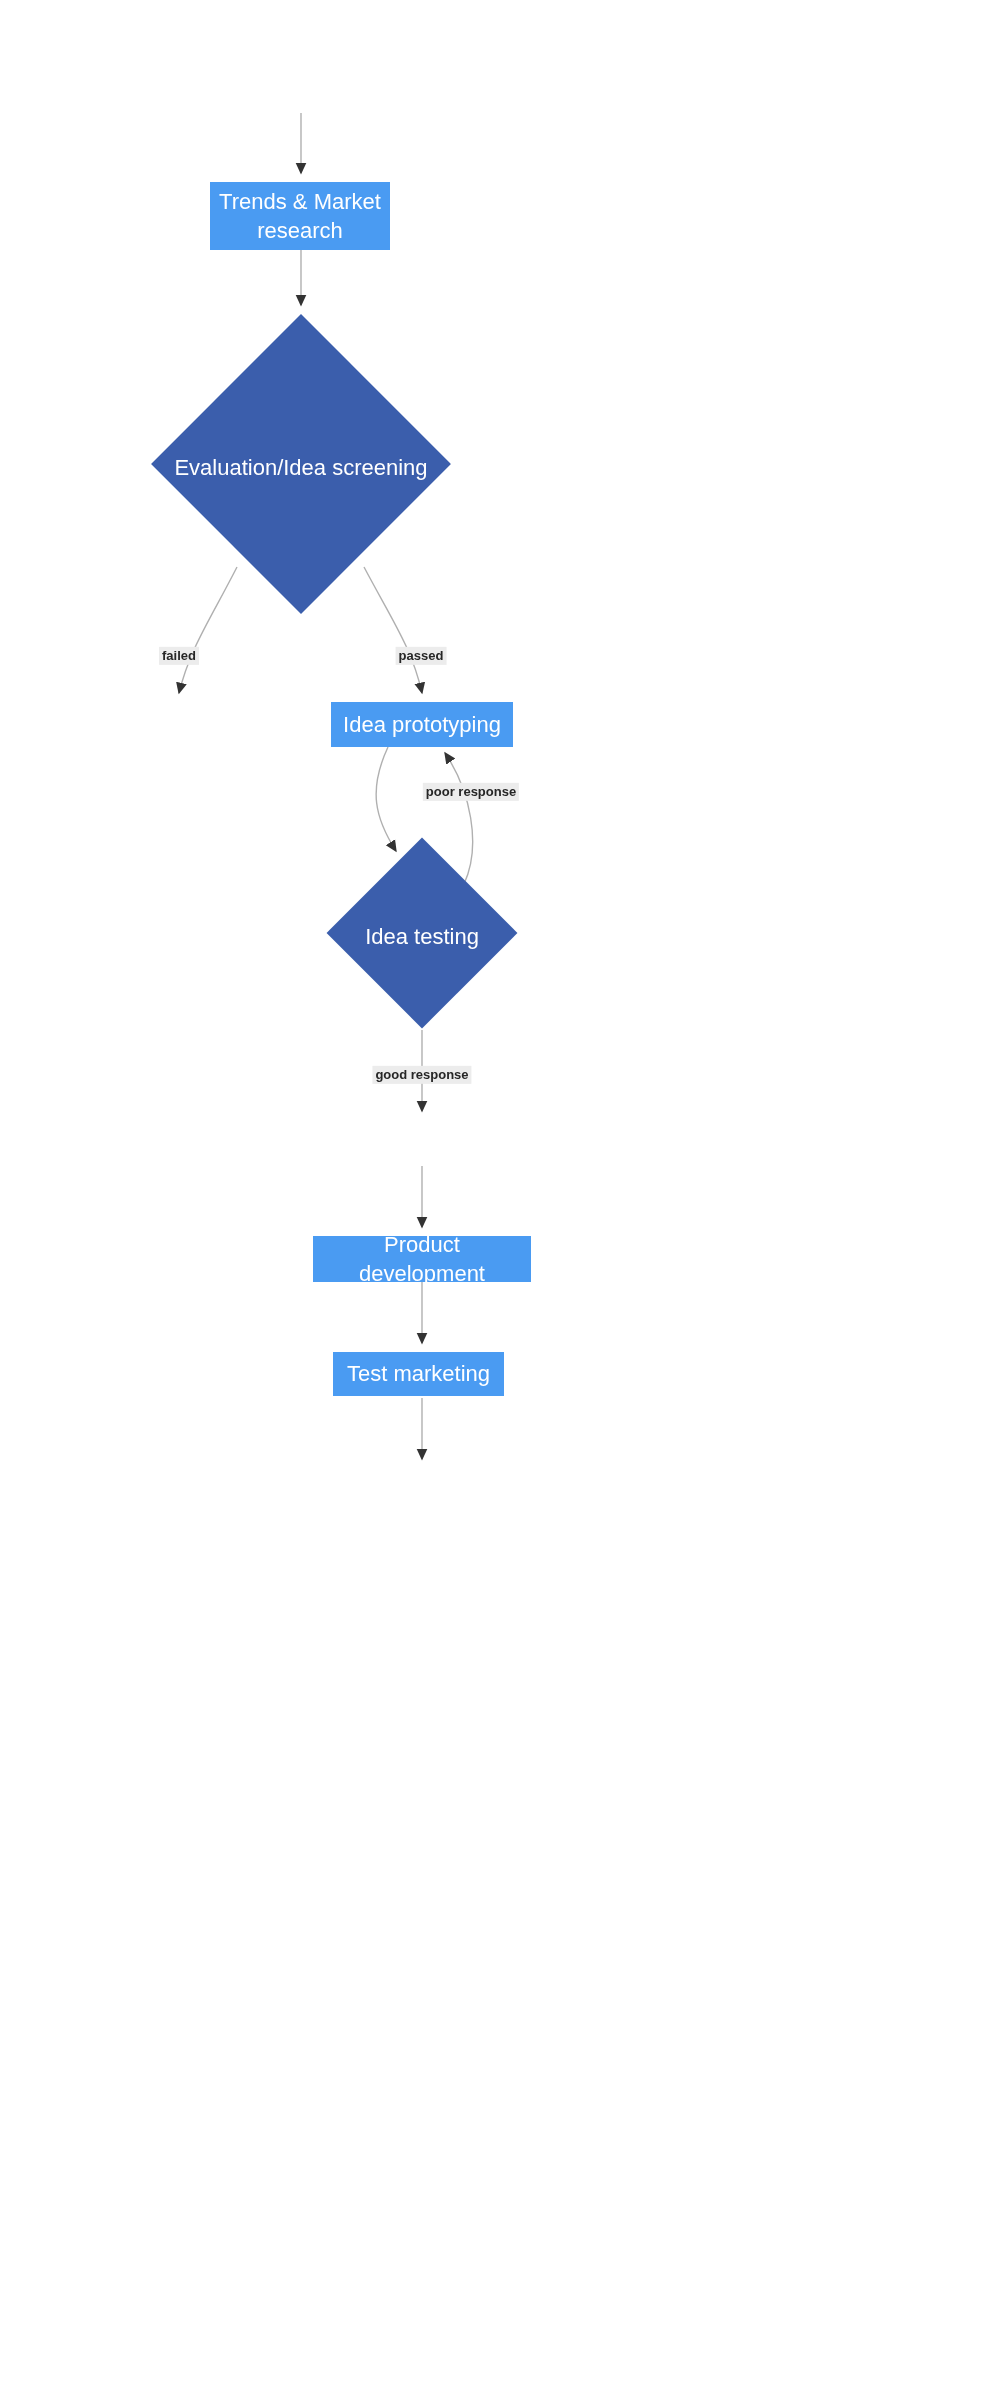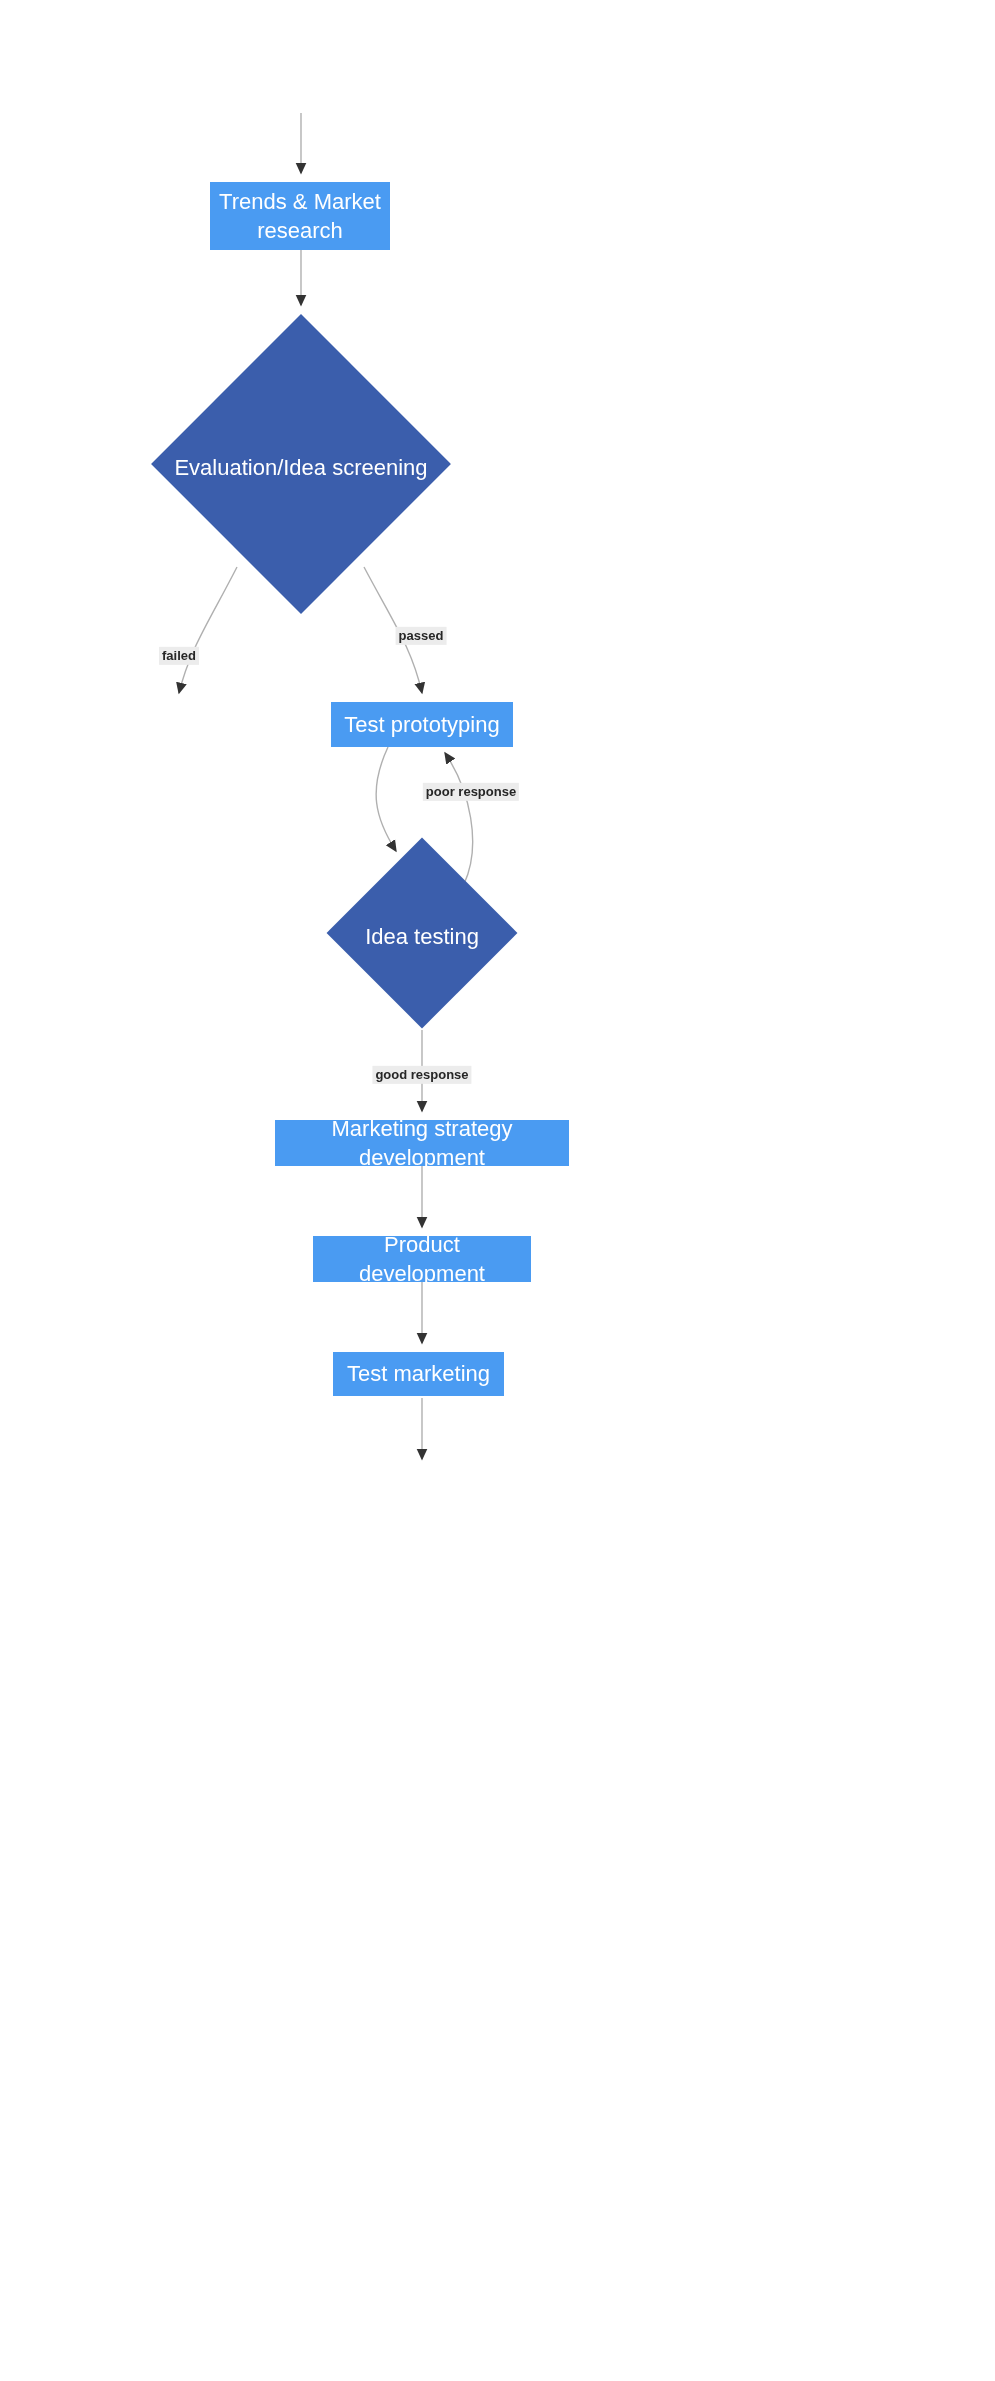--- a/index.html
+++ b/index.html
@@ -122,42 +122,39 @@
     <span class="node-label">Trends &amp; Market research</span>
   </div>
 
   <div class="node node-decision" style="left:156px; top:314px; width:290px; height:300px;">
     <span class="diamond-shape" style="width:212px; height:212px;"></span>
     <span class="node-label">Evaluation/Idea screening</span>
   </div>
 
 
   <div class="node node-process" style="left:331px; top:702px; width:182px; height:45px;">
-    <span class="node-label">Test prototyping</span>
+    <span class="node-label">Idea prototyping</span>
   </div>
 
   <div class="node node-decision" style="left:327px; top:837px; width:190px; height:192px;">
     <span class="diamond-shape" style="width:135px; height:135px;"></span>
     <span class="node-label">Idea testing</span>
   </div>
 
-  <div class="node node-process" style="left:275px; top:1120px; width:294px; height:46px;">
-    <span class="node-label">Marketing strategy development</span>
-  </div>
 
   <div class="node node-process" style="left:313px; top:1236px; width:218px; height:46px;">
     <span class="node-label">Product development</span>
   </div>
 
   <div class="node node-process" style="left:333px; top:1352px; width:171px; height:44px;align-items:center;">
     <span class="node-label">Test marketing</span>
   </div>
 
 
   <div class="edge-label" style="left:179px; top:656px;">failed</div>
 
-  <div class="edge-label" style="left:421px; top:636px;">passed</div>
+  <div class="edge-label" style="left:421px; top:656px;">passed</div>
 
   <div class="edge-label" style="left:471px; top:792px;">poor response</div>
 
   <div class="edge-label" style="left:422px; top:1075px;">good response</div>
 
 </div>
 
 </body></html>

